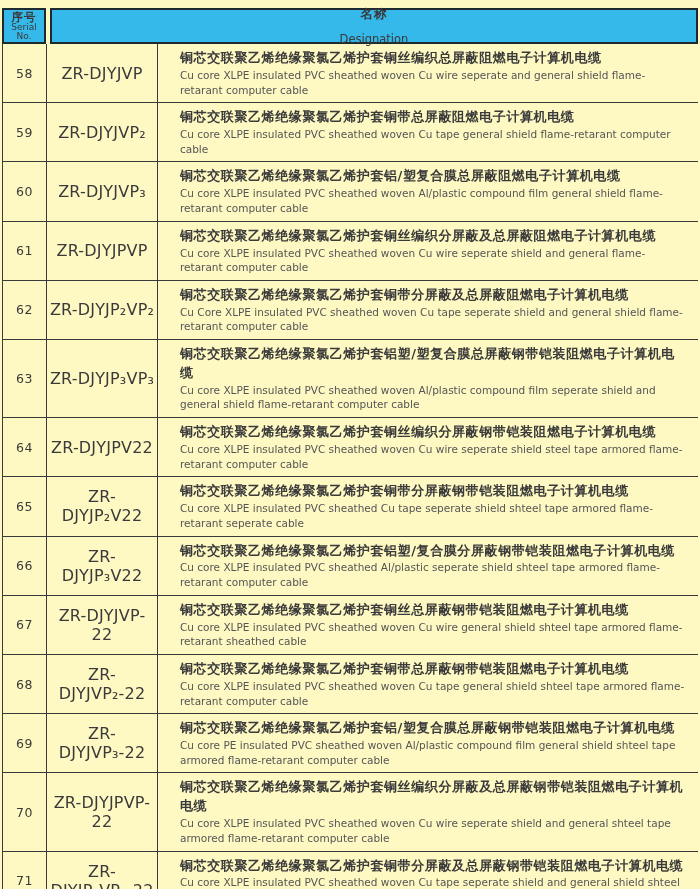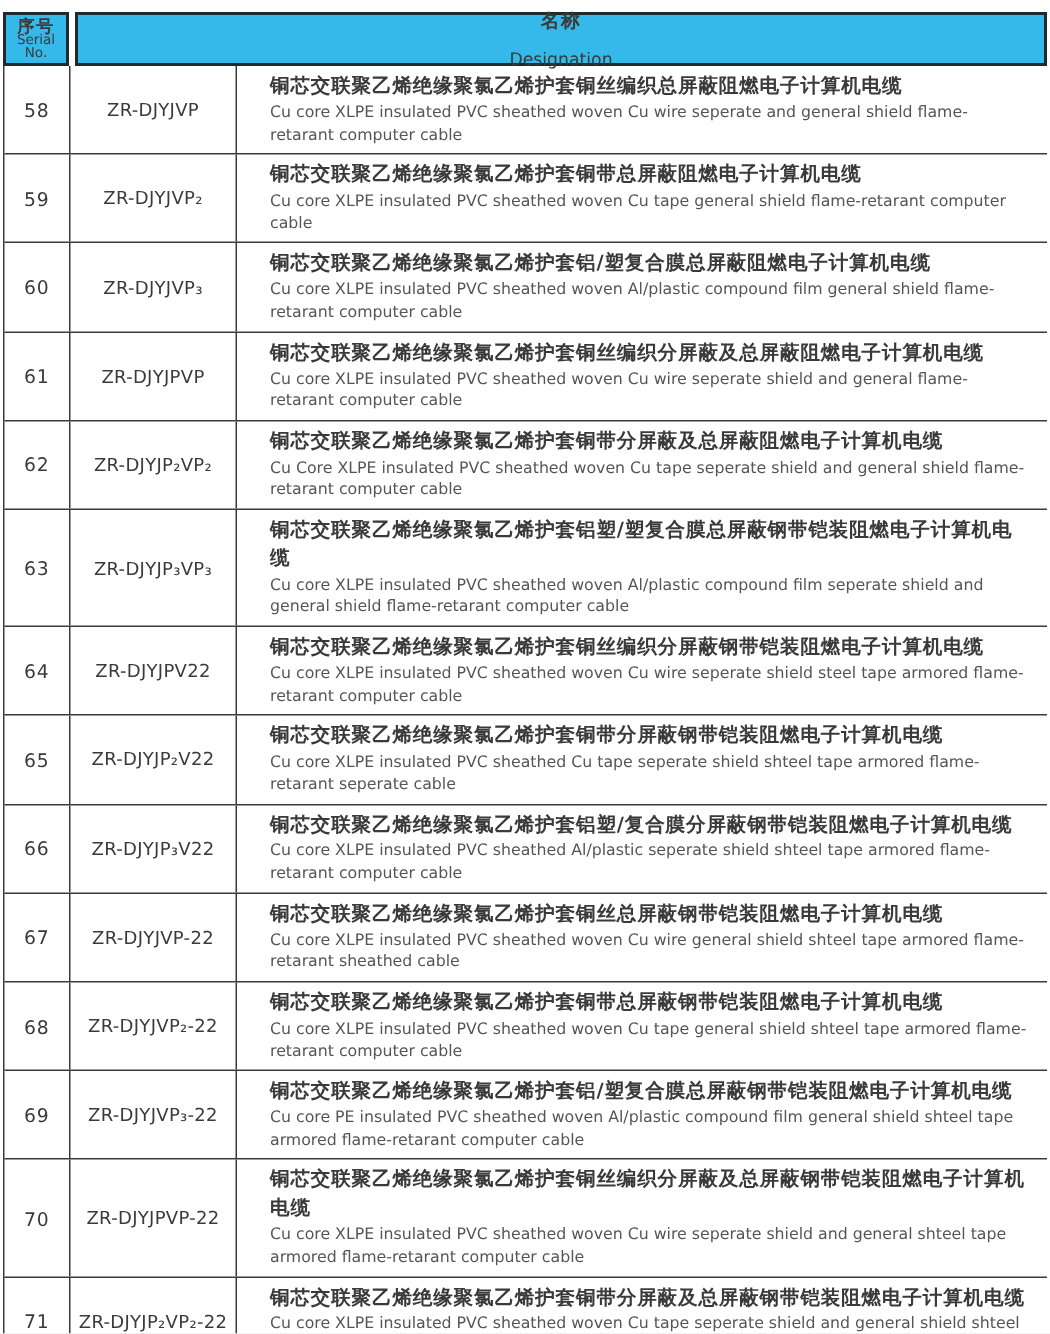--- a/index.html
+++ b/index.html
@@ -1,19 +1,19 @@
 <!DOCTYPE html>
 <html><head>
 <meta charset="utf-8">
 <style>
   * { margin:0; padding:0; box-sizing:border-box; }
   html,body { background:#e8e8e6; }
   .page {
     width:700px; height:889px;
-    background:#ffffff;
+    background:#fef9c3;
     font-family:"DejaVu Sans","Liberation Sans",sans-serif;
     color:#3a3a3a;
     overflow:hidden;
     position:relative;
     padding:8px 2px 0 2px;
   }
   
   .thead { display:flex; gap:4px; }
   .hcell {
     background:#35b8ea;
@@ -32,21 +32,21 @@
   .h-name { flex:1; flex-direction:column; gap:10px; }
   
   .tbody { border-left:1.5px solid #3a3a3a; }
   .row { display:flex; border-bottom:1.5px solid #3a3a3a; min-height:47px; }
   .c {
     display:flex; align-items:center; justify-content:center;
     padding:4px 2px;
   }
   .c-serial { width:43px; font-size:12.5px; letter-spacing:0.5px; }
   .c-type {
-    width:112px; font-size:12px; letter-spacing:0.2px;
+    width:112px; font-size:16px; letter-spacing:0.2px;
     border-left:1.5px solid #3a3a3a; border-right:1.5px solid #3a3a3a;
     text-align:center;
   }
   .c-name {
     flex:1; flex-direction:column; align-items:flex-start; justify-content:center;
     padding:5px 12px 5px 22px;
   }
   .name-zh { font-weight:bold; font-size:13px; letter-spacing:0.6px; line-height:1.45; }
   .name-en { font-size:10.5px; color:#555; line-height:1.4; }
 </style>

